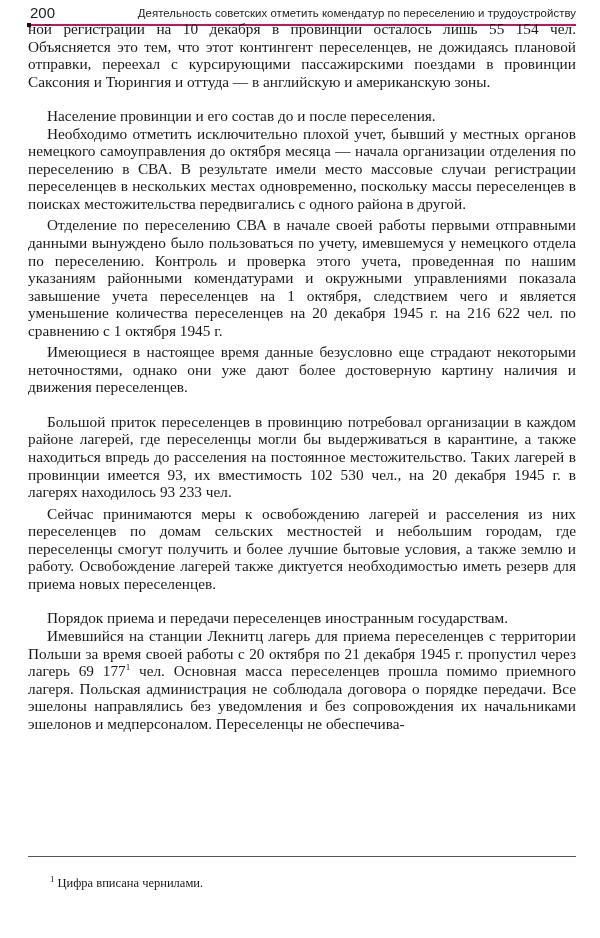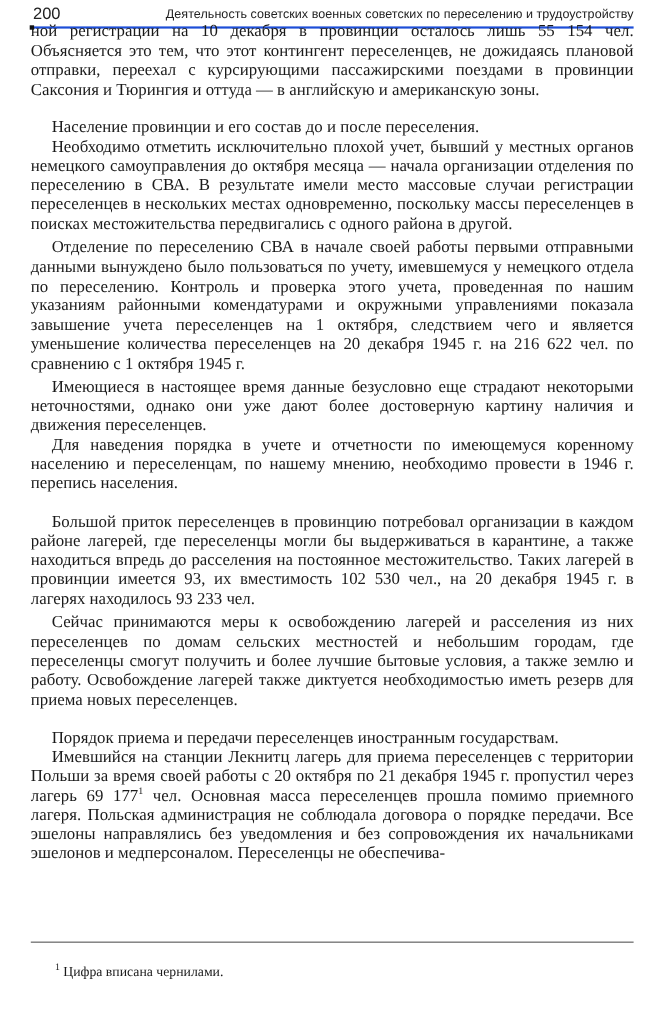--- a/index.html
+++ b/index.html
@@ -3,21 +3,21 @@
 <meta charset="utf-8">
 <style>
   html, body { margin: 0; padding: 0; background: #ffffff; }
   body {
     width: 600px; height: 938px; position: relative; overflow: hidden;
     color: #1a1a1a;
     font-family: "Liberation Serif", "DejaVu Serif", serif;
   }
   .header {
     position: absolute; left: 28px; top: 4px; width: 548px; height: 20px;
-    border-bottom: 2px solid #1d4ed8;
+    border-bottom: 2px solid #be185d;
   }
   .header .pnum {
     position: absolute; left: 2px; top: 0px;
     font-family: "Liberation Sans", "DejaVu Sans", sans-serif;
     font-size: 15px; color: #222;
   }
   .header .running {
     position: absolute; right: 0; top: 3px;
     font-family: "Liberation Sans", "DejaVu Sans", sans-serif;
     font-size: 11.4px; color: #222; letter-spacing: 0.05px;
@@ -47,35 +47,34 @@
     position: absolute; left: 50px; top: 876px;
     font-size: 12.5px; line-height: 15px;
   }
   .footnote sup { font-size: 9px; vertical-align: 5px; margin-right: 3px; }
 </style>
 </head>
 <body>
 
 <div class="header">
   <span class="pnum">200</span>
-  <span class="running">Деятельность советских военных советских по переселению и трудоустройству</span>
+  <span class="running">Деятельность советских отметить комендатур по переселению и трудоустройству</span>
   <span class="mark"></span>
 </div>
 
 <div class="body-text">
   <p class="noindent">ной регистрации на 10 декабря в провинции осталось лишь 55 154 чел. Объясняется это тем, что этот контингент переселенцев, не дожидаясь плановой отправки, переехал с курсирующими пассажирскими поездами в провинции Саксония и Тюрингия и оттуда — в английскую и американскую зоны.</p>
   <div class="gap"></div>
 
   <h3>Население провинции и его состав до и после переселения.</h3>
   <p>Необходимо отметить исключительно плохой учет, бывший у местных органов немецкого самоуправления до октября месяца — начала организации отделения по переселению в СВА. В результате имели место массовые случаи регистрации переселенцев в нескольких местах одновременно, поскольку массы переселенцев в поисках местожительства передвигались с одного района в другой.</p>
   <div class="gap-s"></div>
   <p>Отделение по переселению СВА в начале своей работы первыми отправными данными вынуждено было пользоваться по учету, имевшемуся у немецкого отдела по переселению. Контроль и проверка этого учета, проведенная по нашим указаниям районными комендатурами и окружными управлениями показала завышение учета переселенцев на 1 октября, следствием чего и является уменьшение количества переселенцев на 20 декабря 1945 г. на 216 622 чел. по сравнению с 1 октября 1945 г.</p>
   <div class="gap-s"></div>
   <p>Имеющиеся в настоящее время данные безусловно еще страдают некоторыми неточностями, однако они уже дают более достоверную картину наличия и движения переселенцев.</p>
-  <p>Для наведения порядка в учете и отчетности по имеющемуся коренному населению и переселенцам, по нашему мнению, необходимо провести в 1946 г. перепись населения.</p>
   <div class="gap"></div>
 
   <p>Большой приток переселенцев в провинцию потребовал организации в каждом районе лагерей, где переселенцы могли бы выдерживаться в карантине, а также находиться впредь до расселения на постоянное местожительство. Таких лагерей в провинции имеется 93, их вместимость 102 530 чел., на 20 декабря 1945 г. в лагерях находилось 93 233 чел.</p>
   <div class="gap-s"></div>
   <p>Сейчас принимаются меры к освобождению лагерей и расселения из них переселенцев по домам сельских местностей и небольшим городам, где переселенцы смогут получить и более лучшие бытовые условия, а также землю и работу. Освобождение лагерей также диктуется необходимостью иметь резерв для приема новых переселенцев.</p>
   <div class="gap"></div>
 
   <h3>Порядок приема и передачи переселенцев иностранным государствам.</h3>
   <p><span>Имевшийся на станции Лекнитц лагерь для приема переселенцев с территории Польши за время своей работы с 20 октября по 21 декабря 1945 г. пропустил через лагерь 69 177</span><sup>1</sup><span> чел. Основная масса переселенцев прошла помимо приемного лагеря. Польская администрация не соблюдала договора о порядке передачи. Все эшелоны направлялись без уведомления и без сопровождения их начальниками эшелонов и медперсоналом. Переселенцы не обеспечива-</span></p>
 </div>

